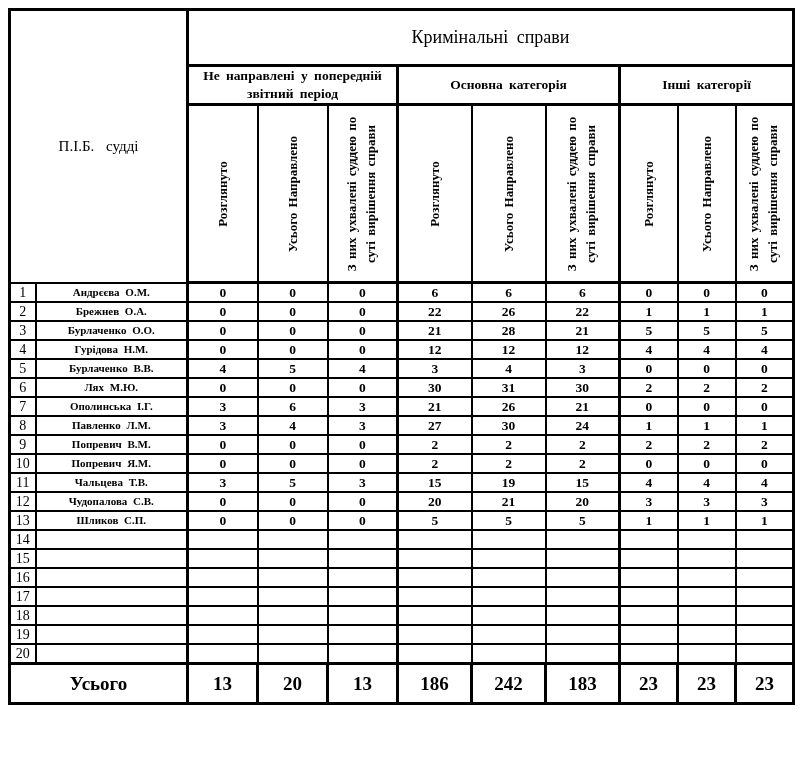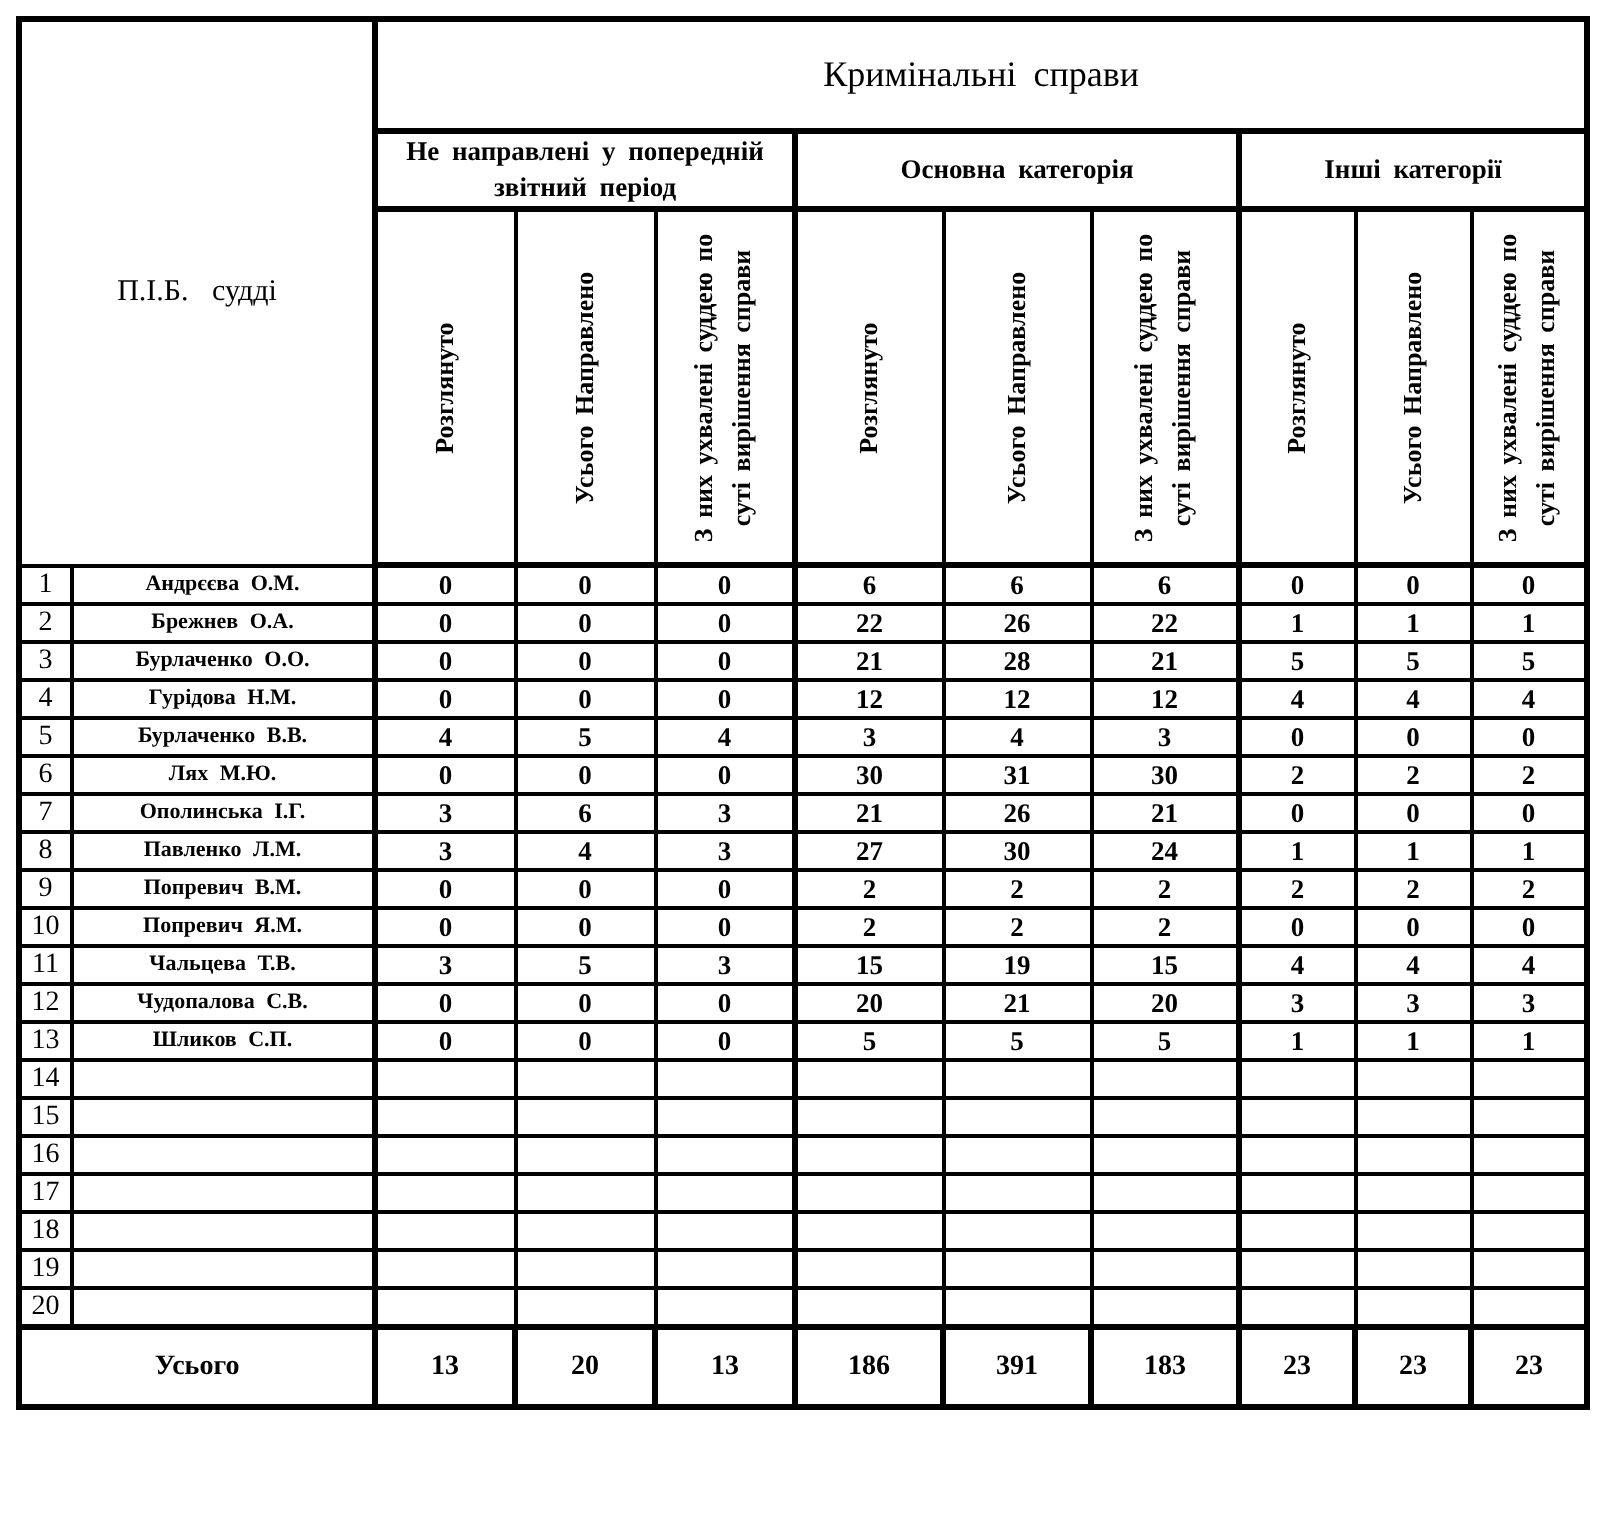--- a/index.html
+++ b/index.html
@@ -73,21 +73,21 @@
   tr.data td { height: 17px; line-height: 17px; }
   td.num  { font-weight: normal; font-size: 14px; }
   td.name { font-weight: bold; font-size: 11px; word-spacing: 3px; }
   td.val  { font-weight: bold; font-size: 13.5px; }
 
   
   tr.total td {
     height: 40px;
     border-width: 3px;
     font-weight: bold;
-    font-size: 14px;
+    font-size: 19px;
   }
   td.total-label { word-spacing: 5px; font-size: 14.5px; }
 </style>
 </head>
 <body>
 
 <div class="page">
   <table class="report">
     <colgroup>
       <col style="width:26px">
@@ -407,21 +407,21 @@
         </tr>
       </tbody>
     <tbody>
       <tr class="total" id="total-row">
         <td class="total-label" colspan="2">Усього</td>
 
       <td class="tval gs">13</td>
           <td class="tval">20</td>
           <td class="tval">13</td>
           <td class="tval gs">186</td>
-          <td class="tval">391</td>
+          <td class="tval">242</td>
           <td class="tval">183</td>
           <td class="tval gs">23</td>
           <td class="tval">23</td>
           <td class="tval">23</td>
         </tr>
     </tbody>
   </table>
 </div>
 
 </body></html>

